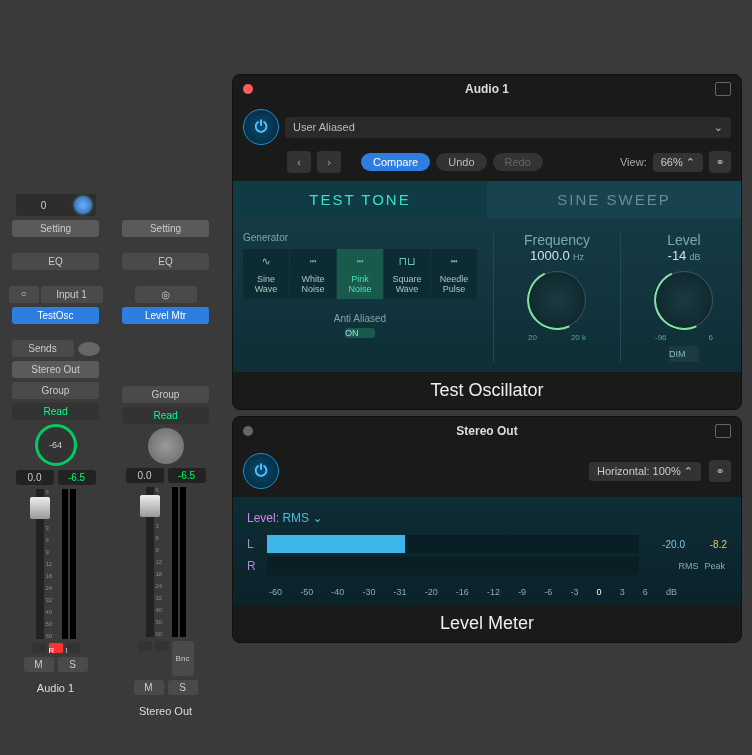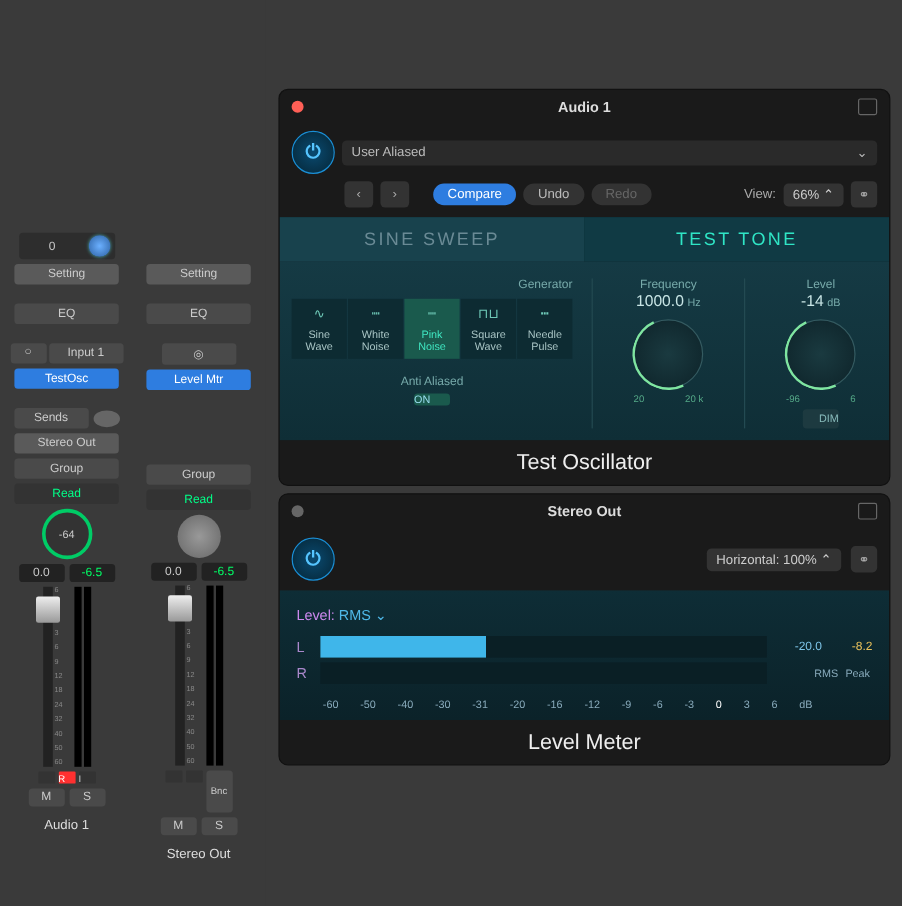--- a/index.html
+++ b/index.html
@@ -50,32 +50,32 @@
 .view-lbl{color:#aaa;margin-left:auto;font-size:11px}
 .pct{background:#333;border-radius:4px;padding:3px 8px;color:#ccc}
 .link{width:22px;height:22px;background:#333;border-radius:4px;display:flex;align-items:center;justify-content:center;color:#aaa}
 
 .tabs{display:flex;background:#0b2a33}
 .tab{flex:1;text-align:center;padding:10px 0;font-size:15px;letter-spacing:2px}
 .tab.active{color:#2fe5c5;background:#103a44}
 .tab.inactive{color:#6a8a95;background:#18424d}
 .osc-body{background:linear-gradient(#153a44,#0f2e36);padding:14px 10px 10px;display:flex;gap:10px}
 .gen-col{flex:1}
-.gen-head{text-align:right;color:#7aa;font-size:10px;margin-bottom:6px}
+.gen-head{text-align:left;color:#7aa;font-size:10px;margin-bottom:6px}
 .gen-row{display:flex;gap:1px;justify-content:center;margin-bottom:6px}
 .gen-btn{width:46px;background:#0d2b32;padding:6px 0 0 0;text-align:center}
 .gen-btn.sel{background:#1a5a4d}
 .gen-icon{height:16px;color:#6fcab8;font-size:11px}
 .gen-lbl{font-size:9px;color:#a8c4c4;line-height:10px;padding:3px 0 5px 0}
 .gen-lbl.sel{color:#3fe5c0}
 .aa{text-align:center;margin-top:14px;color:#7aa;font-size:10px}
 .aa-on{margin:4px auto 0;width:30px;background:#1a5a4d;color:#9de;border-radius:3px;padding:0 0;font-size:9px}
-.dim{margin:4px auto 0;width:30px;background:#1d3a40;color:#8bb;border-radius:3px;padding:3px 0;font-size:9px;text-align:right}
+.dim{margin:4px auto 0;width:30px;background:#1d3a40;color:#8bb;border-radius:3px;padding:3px 0;font-size:9px;text-align:left}
 .knob-col{width:100px;text-align:center}
-.k-lbl{color:#7aa;font-size:10px}
+.k-lbl{color:#7aa;font-size:14px}
 .k-val{color:#c8e5e5;font-size:13px}
 .k-unit{color:#7aa;font-size:9px}
 .knob{width:56px;height:56px;border-radius:50%;border:1px solid #345a60;background:radial-gradient(#1a3a40,#0d2228);margin:8px auto 4px;position:relative}
 .knob::before{content:"";position:absolute;width:56px;height:56px;border-radius:50%;border:2px solid transparent;border-left-color:#7fe5a0;border-bottom-color:#7fe5a0;transform:rotate(20deg);top:-2px;left:-2px}
 .k-range{display:flex;justify-content:space-between;color:#5a8;font-size:8px;padding:0 18px}
 .plugin-name{text-align:center;font-size:18px;color:#eee;padding:8px 0;background:#1a1a1a}
 
 
 .lm-toolbar{display:flex;align-items:center;gap:8px;padding:8px 10px}
 .lm-body{background:linear-gradient(#0e2d36,#0b2229);padding:14px 14px 8px 14px}
@@ -235,22 +235,22 @@
       <div class="navbtn">›</div>
       <div style="width:8px"></div>
       <div class="pill blue">Compare</div>
       <div class="pill">Undo</div>
       <div class="pill" style="color:#666">Redo</div>
       <div class="view-lbl">View:</div>
       <div class="pct"><span>66%</span> ⌃</div>
       <div class="link">⚭</div>
     </div>
     <div class="tabs">
+      <div class="tab active">TEST TONE</div>
       <div class="tab inactive">SINE SWEEP</div>
-      <div class="tab active">TEST TONE</div>
     </div>
     <div class="osc-body">
       <div class="gen-col">
         <div class="gen-head">Generator</div>
         <div class="gen-row" id="gen-row">
             <div class="gen-btn">
               <div class="gen-icon">∿</div>
               <div class="gen-lbl">Sine<br>Wave</div>
             </div>
             <div class="gen-btn">

